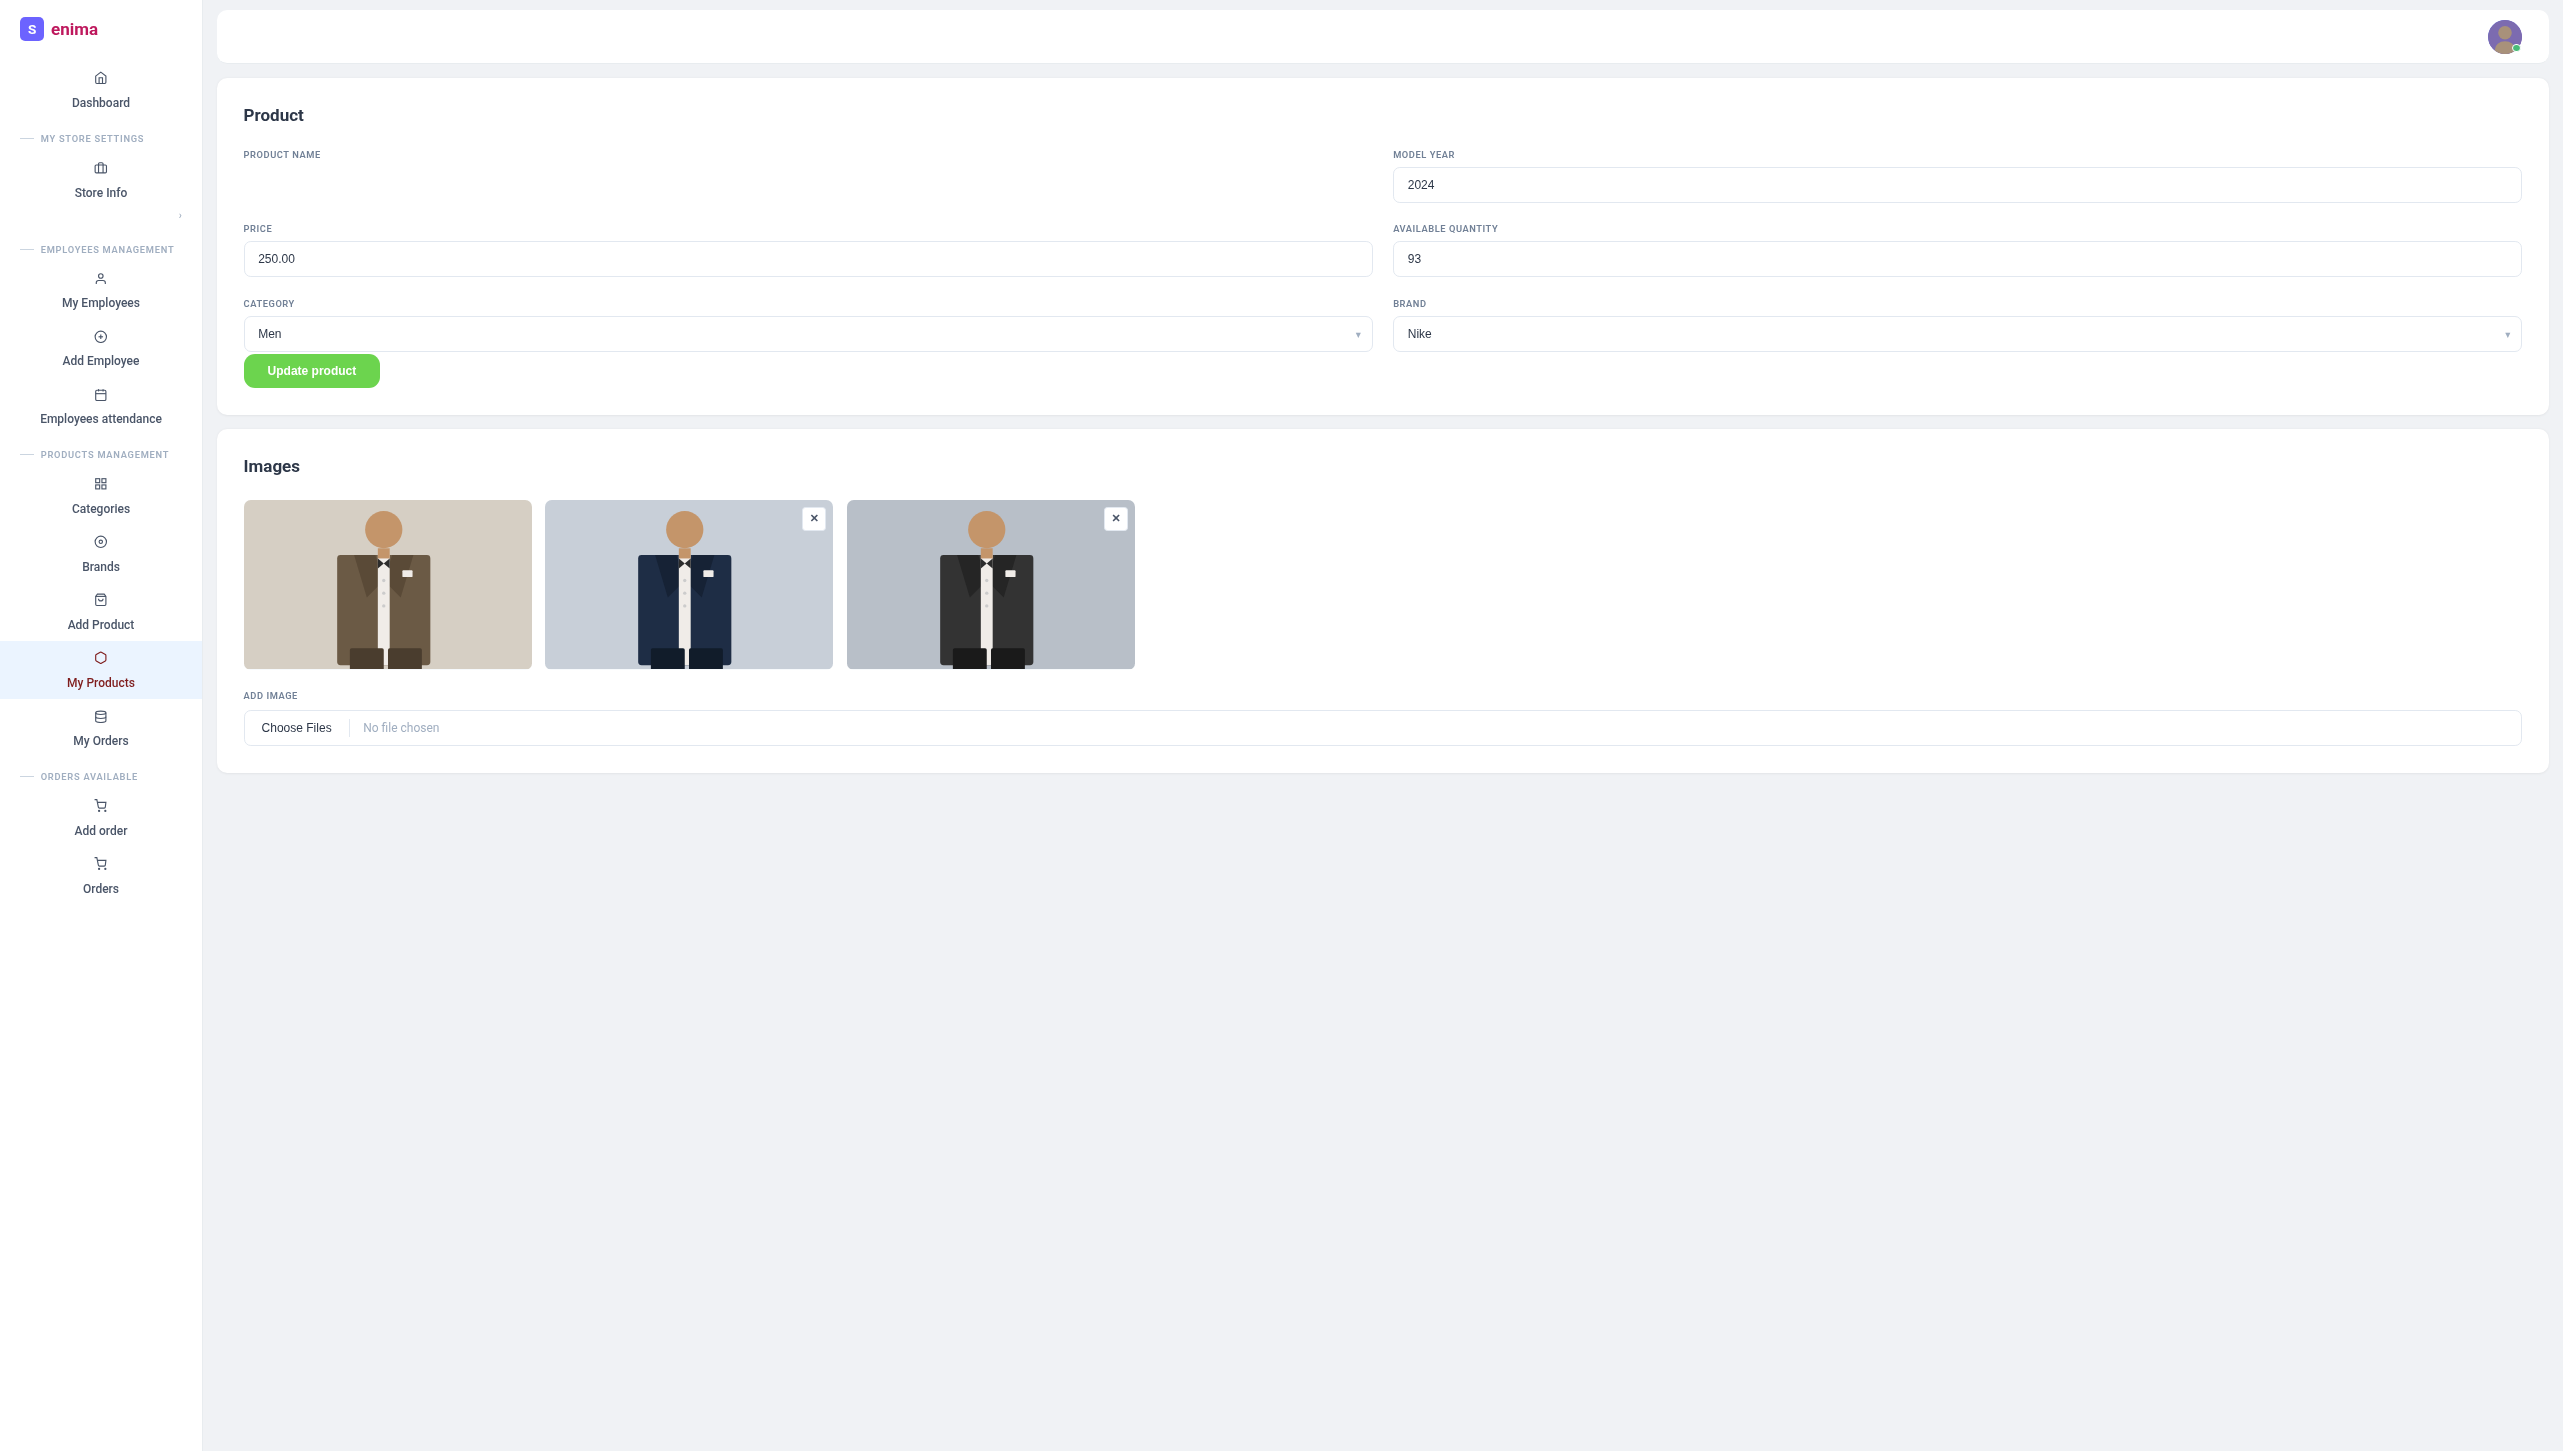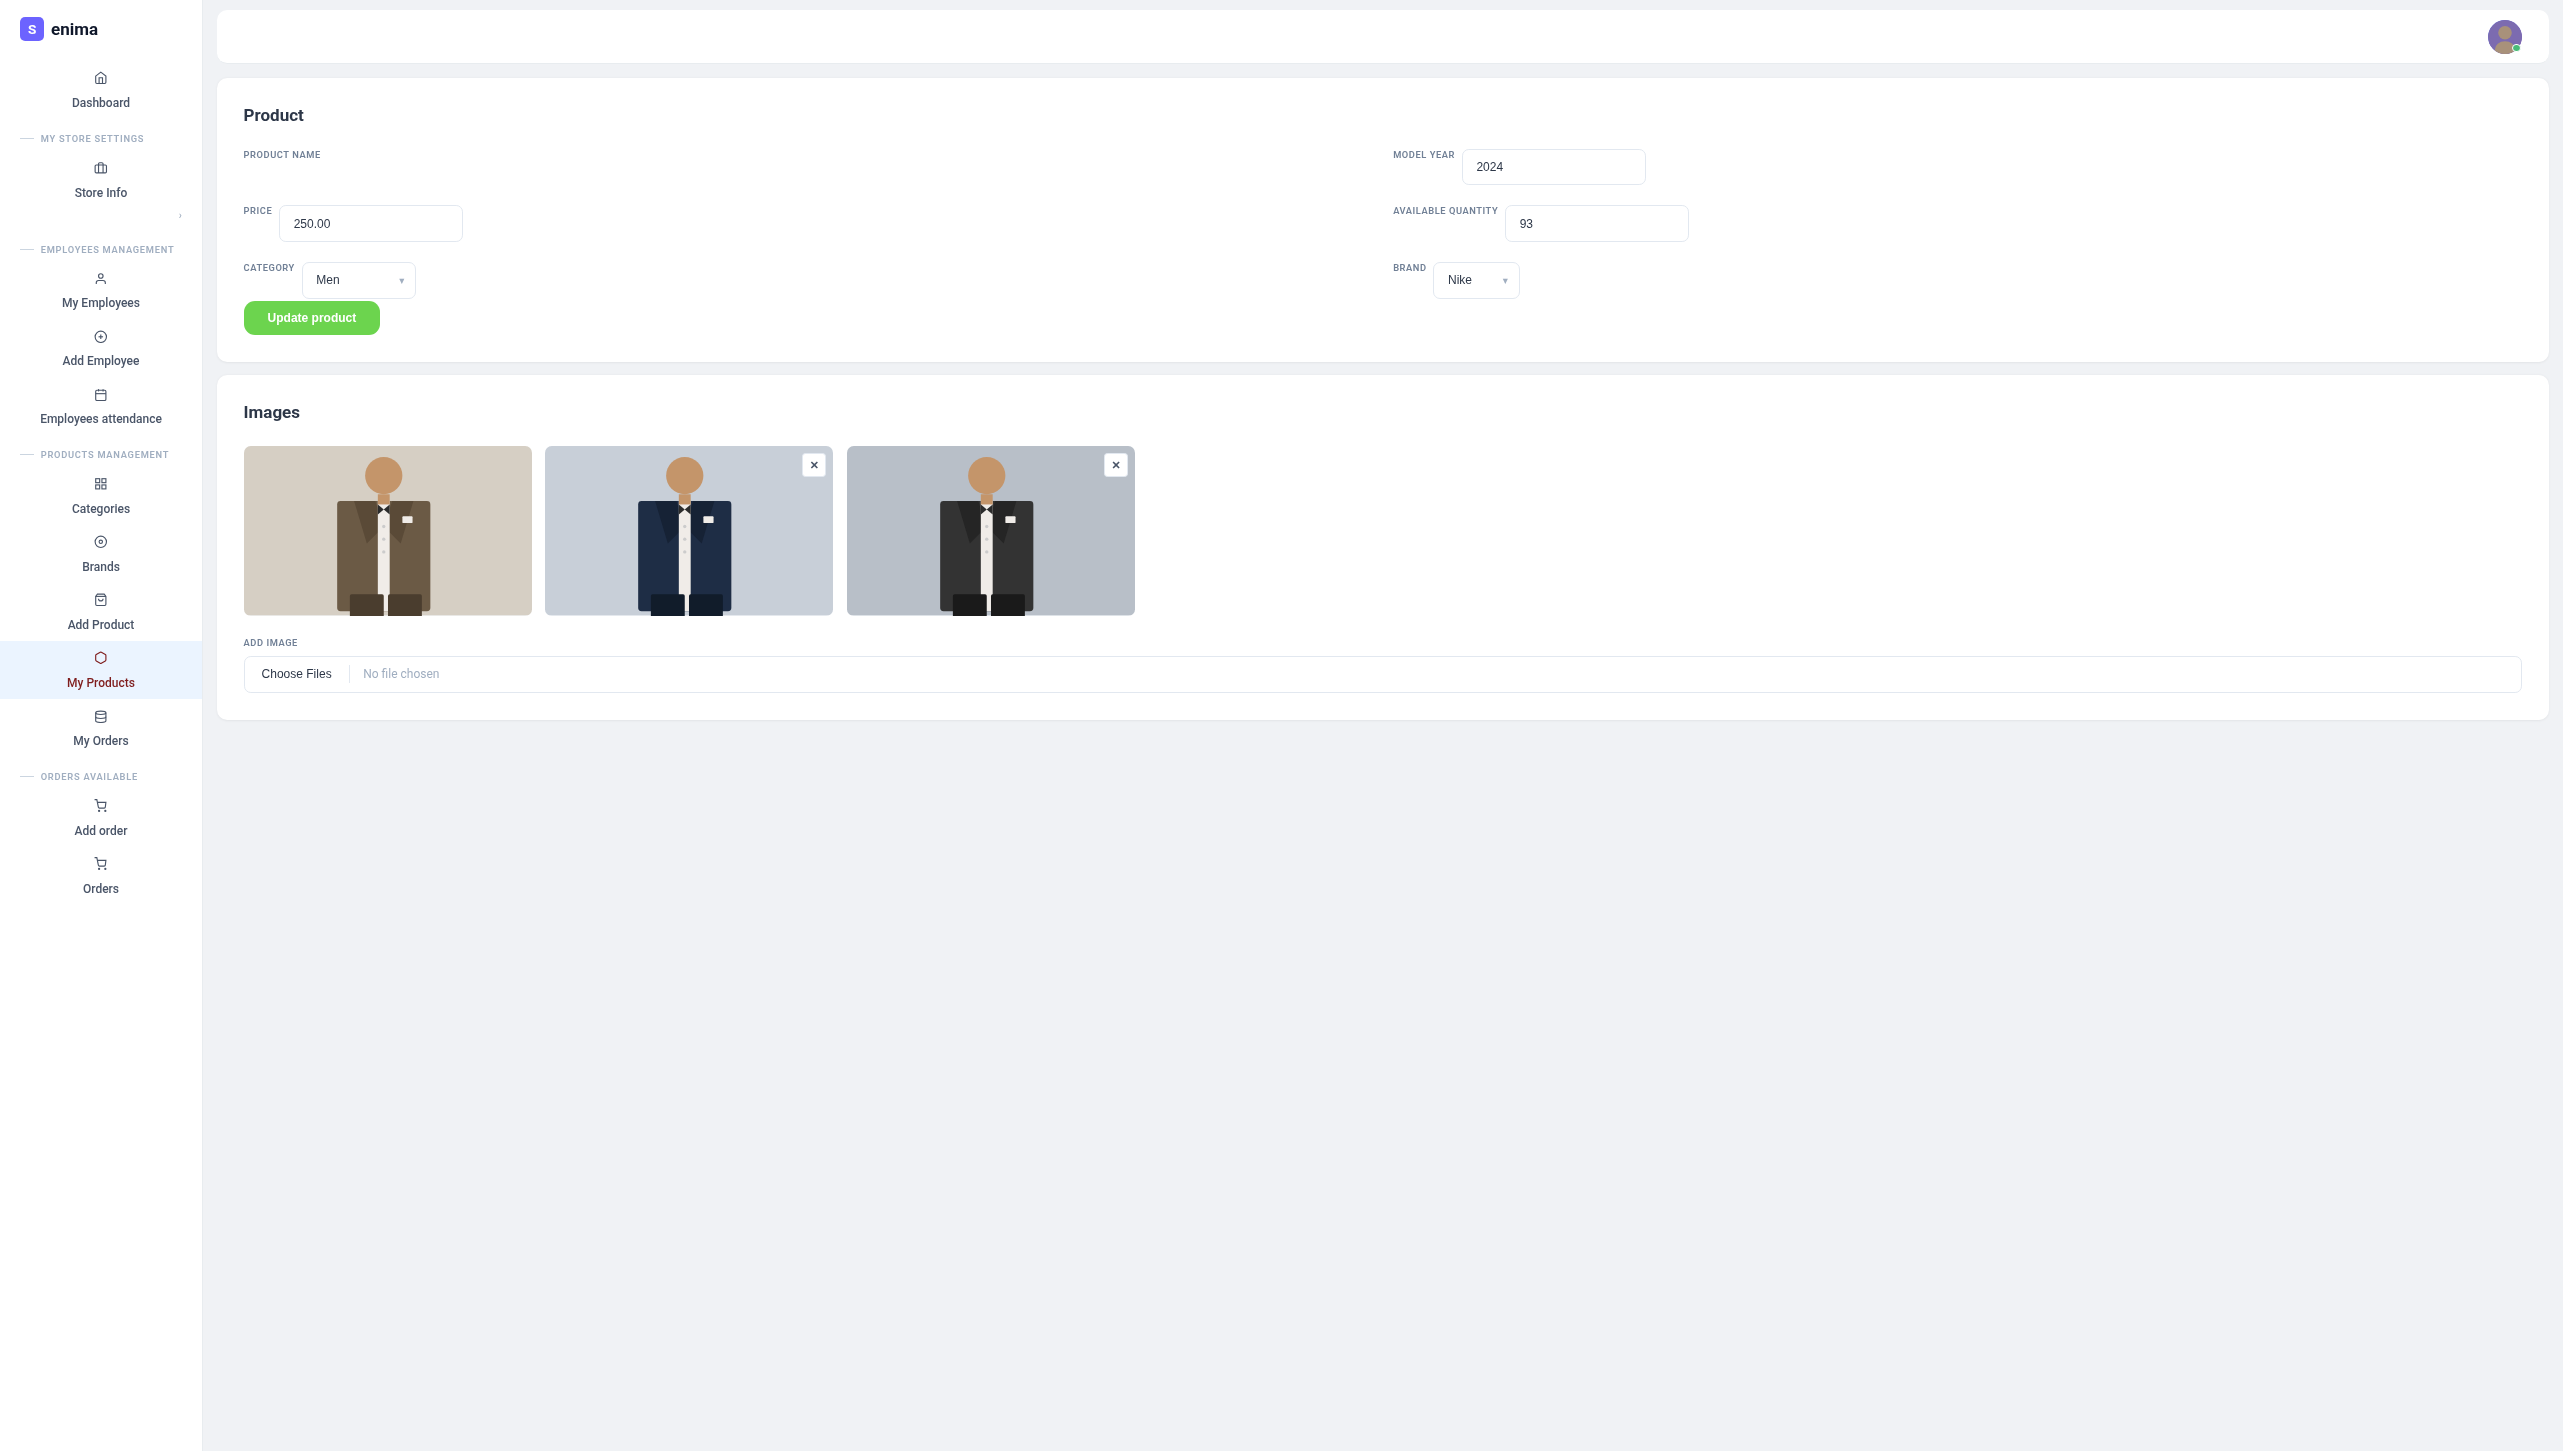--- a/index.html
+++ b/index.html
@@ -36,21 +36,21 @@
       display: flex;
       align-items: center;
       justify-content: center;
       color: white;
       font-weight: bold;
       font-size: 13.6px;
     }
     .logo-text {
       font-size: 17px;
       font-weight: 700;
-      color: #0f172a;
+      color: #be185d;
     }
     .nav-section-label {
       font-size: 9.3px;
       font-weight: 600;
       color: #a0aec0;
       letter-spacing: 0.08em;
       padding: 13.6px 20.3px 6.8px 20.3px;
       display: flex;
       align-items: center;
       gap: 6.8px;
@@ -164,21 +164,21 @@
     }
 
     
     .form-grid {
       display: grid;
       grid-template-columns: 1fr 1fr;
       gap: 20.3px;
     }
     .form-group {
       display: flex;
-      flex-direction: row;
+      flex-direction: column;
       gap: 6.8px;
     }
     .form-label {
       font-size: 9.3px;
       font-weight: 600;
       color: #718096;
       letter-spacing: 0.06em;
       text-transform: uppercase;
     }
     .form-input {

